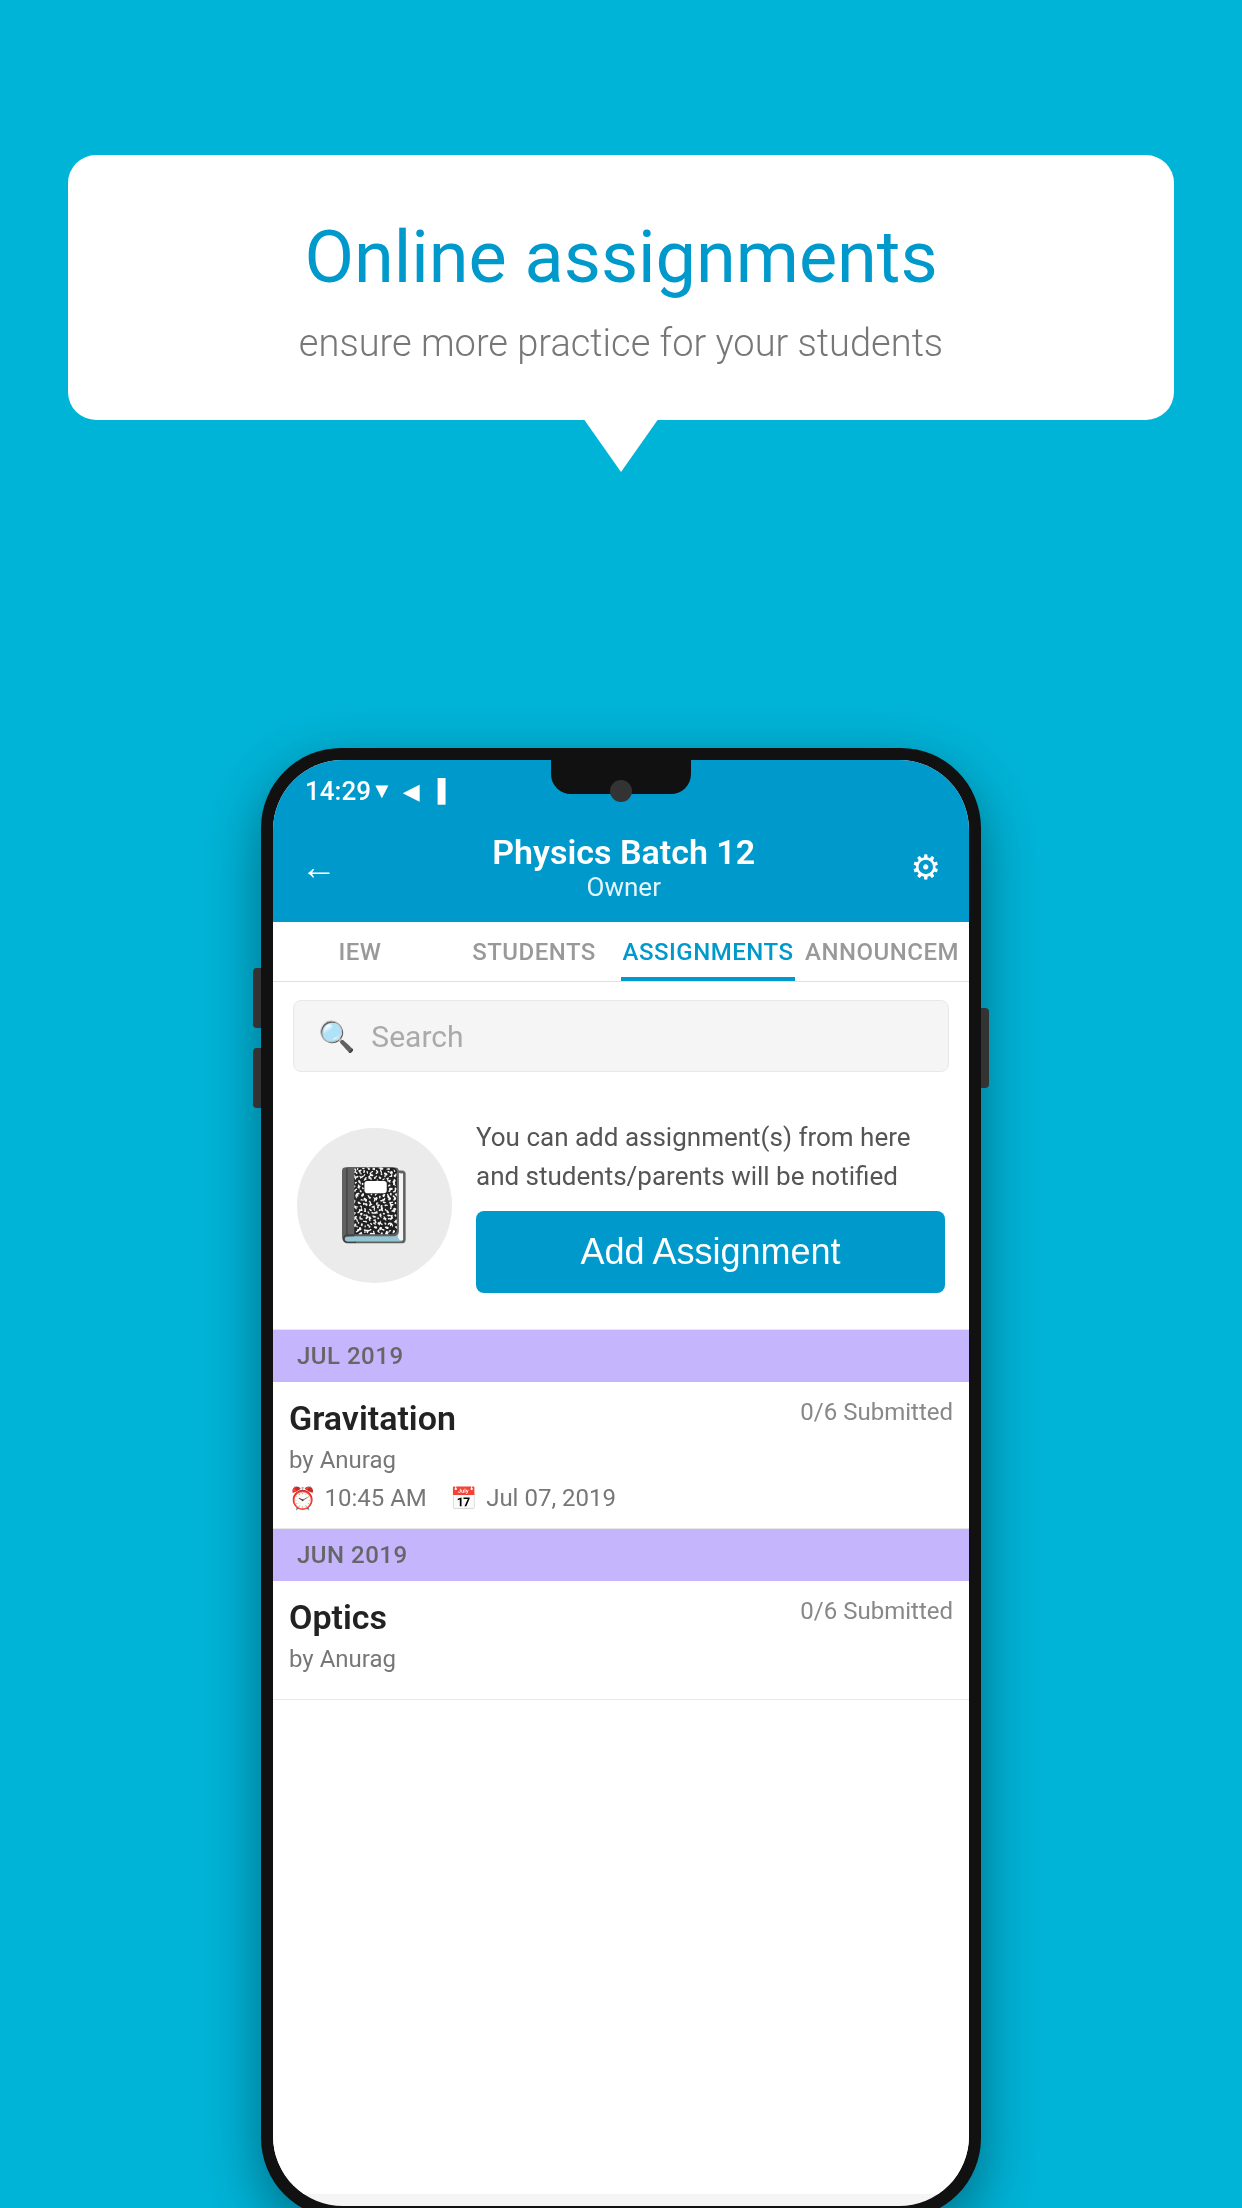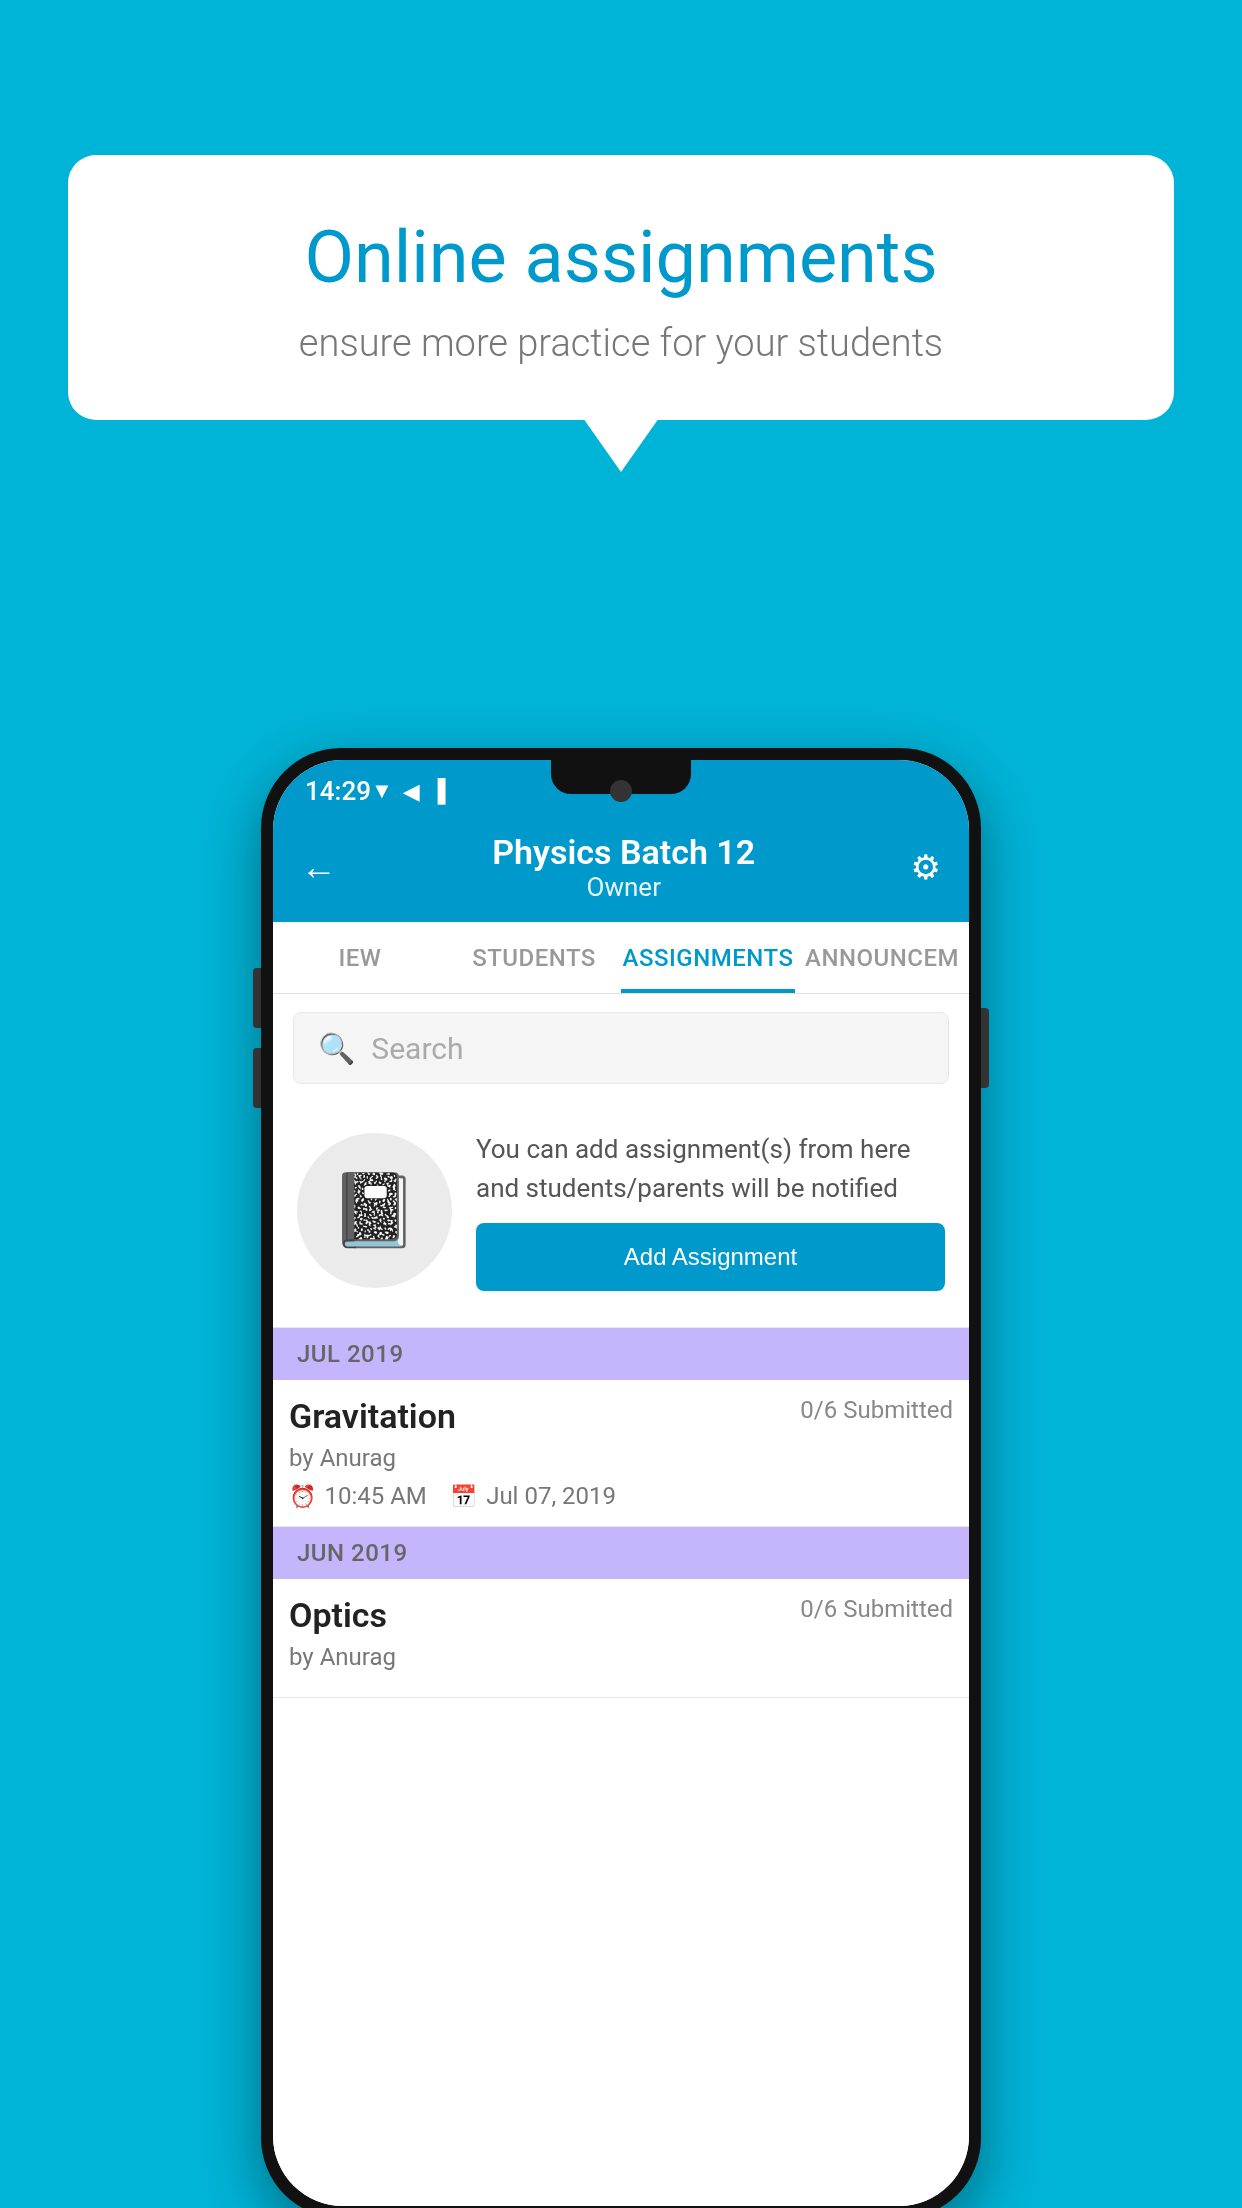--- a/index.html
+++ b/index.html
@@ -162,21 +162,21 @@
       color: white;
       font-size: 34px;
       cursor: pointer;
     }
 
     
     .tab-bar {
       background: white;
       display: flex;
       border-bottom: 1px solid #e0e0e0;
-      height: 72px;
+      height: 60px;
     }
 
     .tab-item {
       flex: 1;
       display: flex;
       align-items: center;
       justify-content: center;
       font-size: 24px;
       color: #999;
       font-weight: 500;
@@ -263,21 +263,21 @@
       line-height: 1.5;
       margin-bottom: 15px;
     }
 
     .add-assignment-btn {
       background: #0099cc;
       color: white;
       border: none;
       border-radius: 8px;
       padding: 20px 36px;
-      font-size: 24px;
+      font-size: 36px;
       font-weight: 500;
       cursor: pointer;
       width: 100%;
     }
 
     
     .month-separator {
       background: #c4b5fd;
       padding: 12px 24px;
       font-size: 24px;

